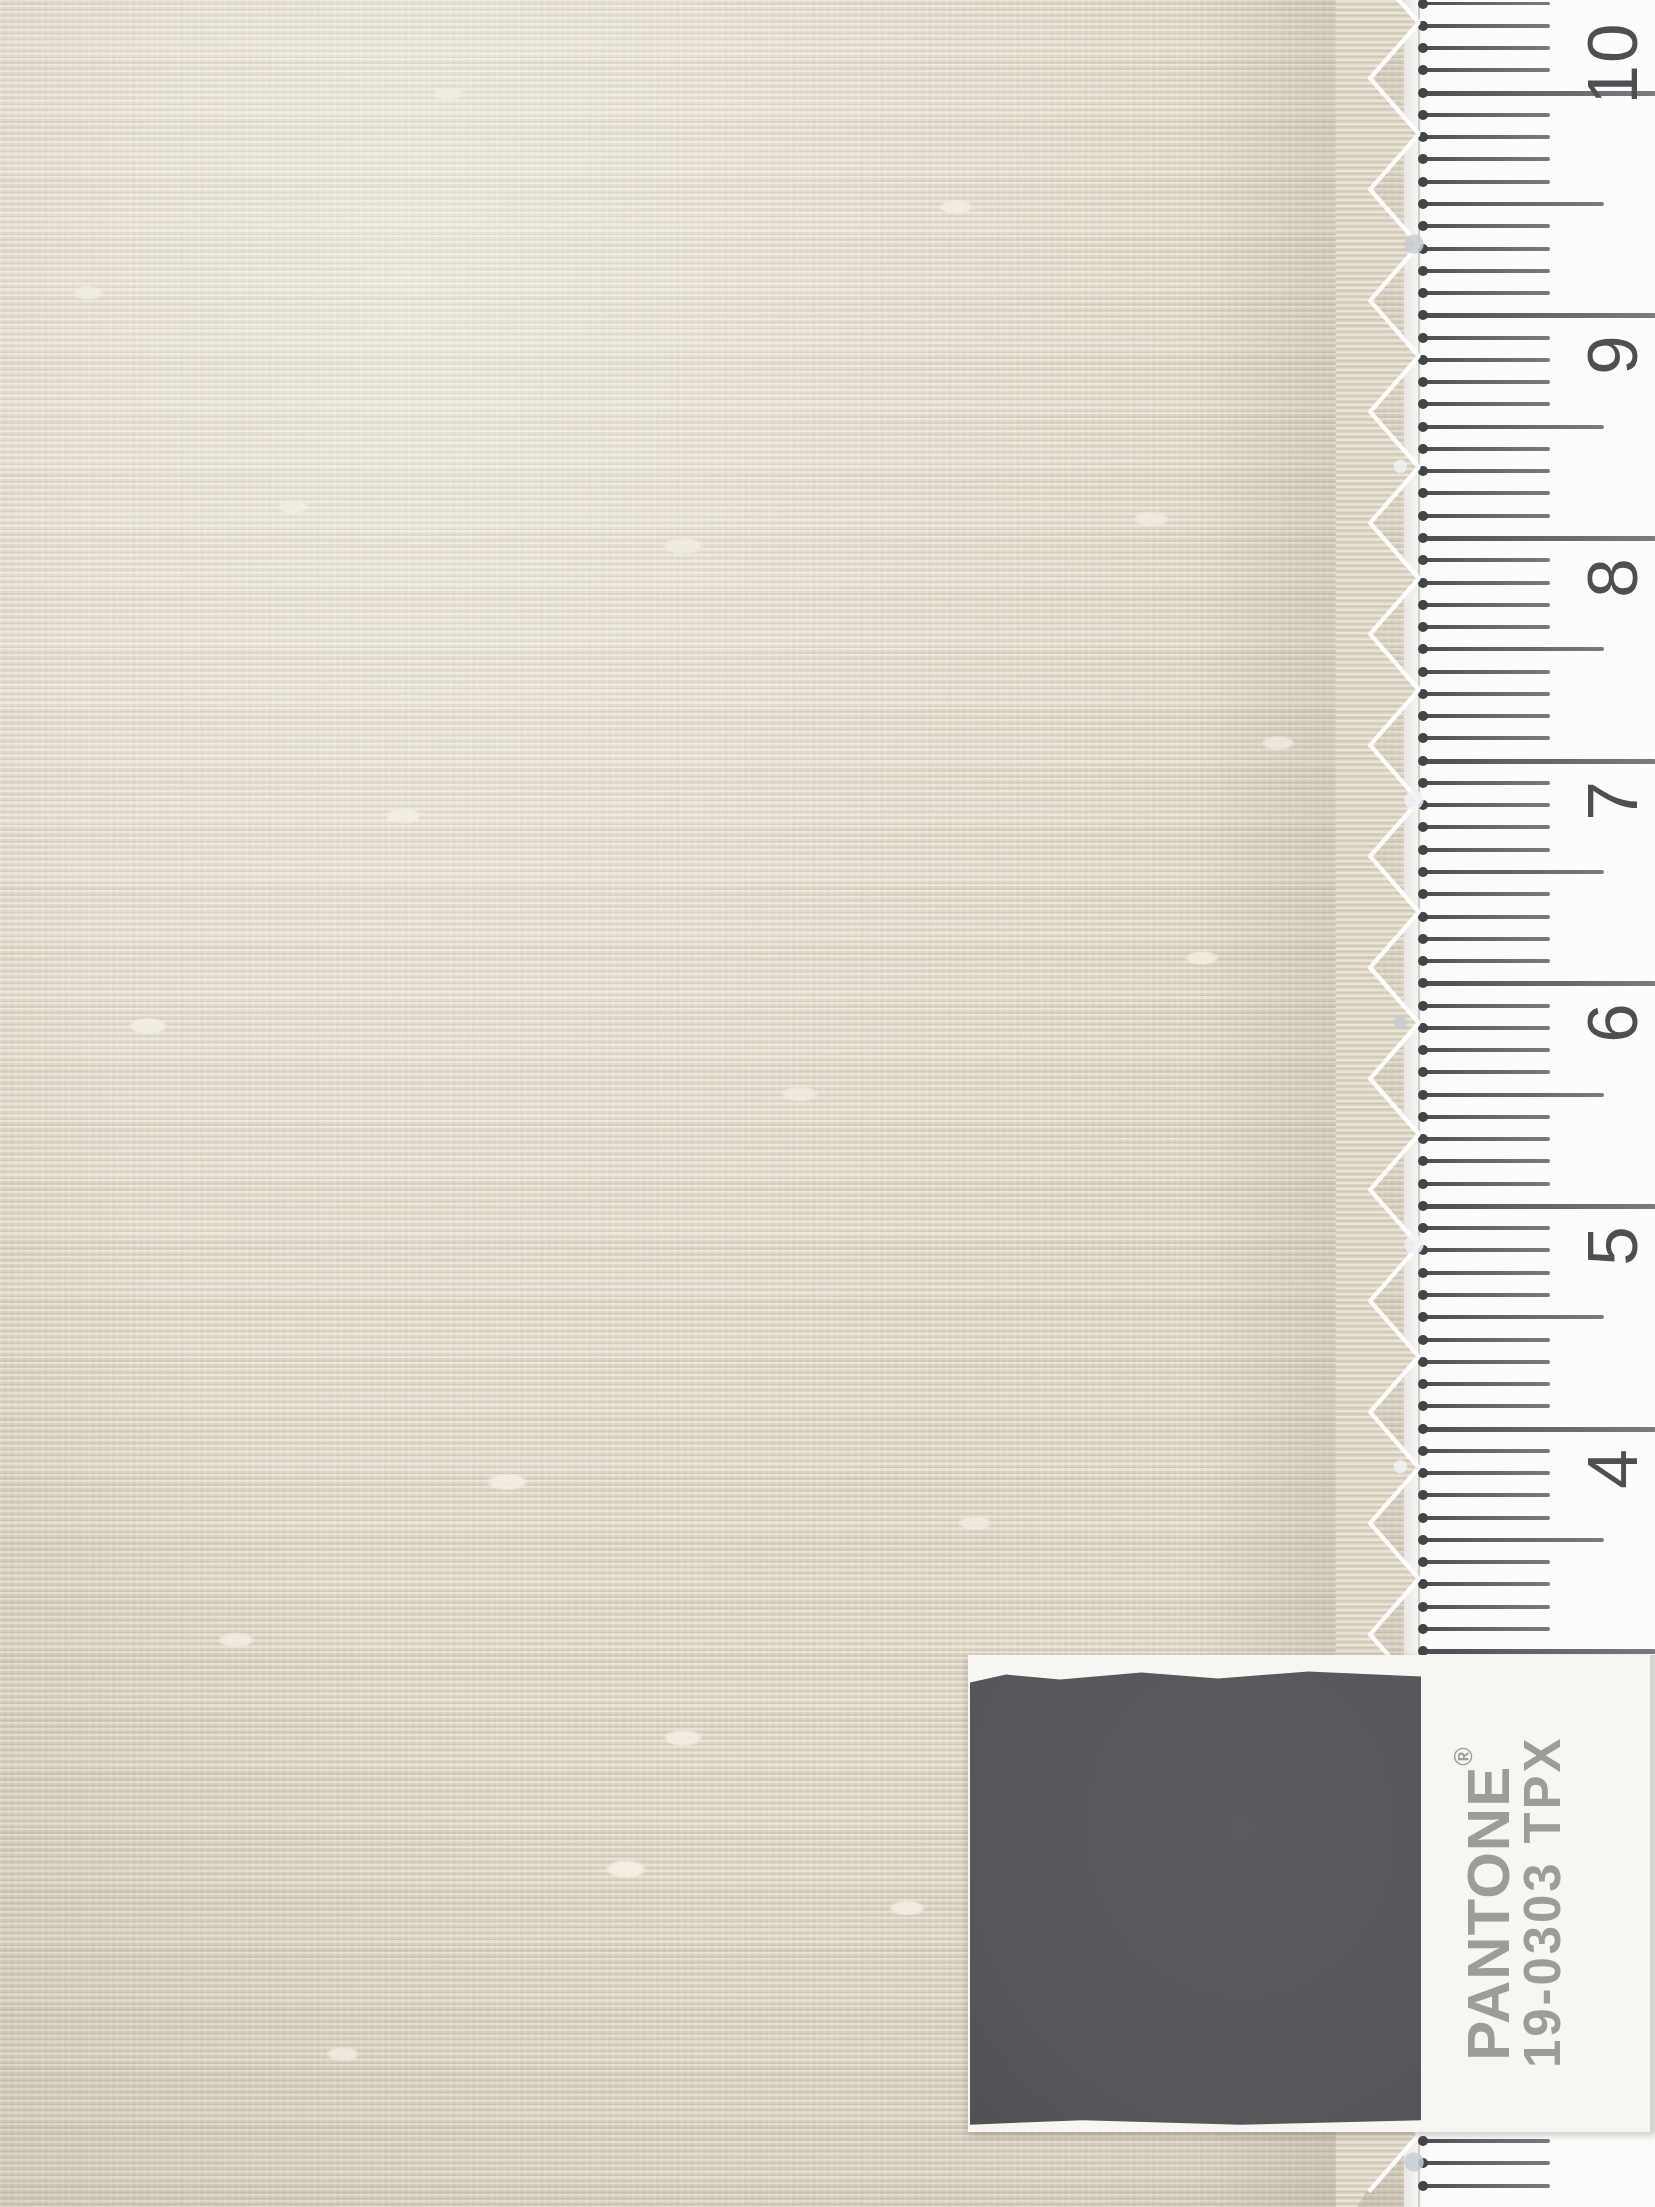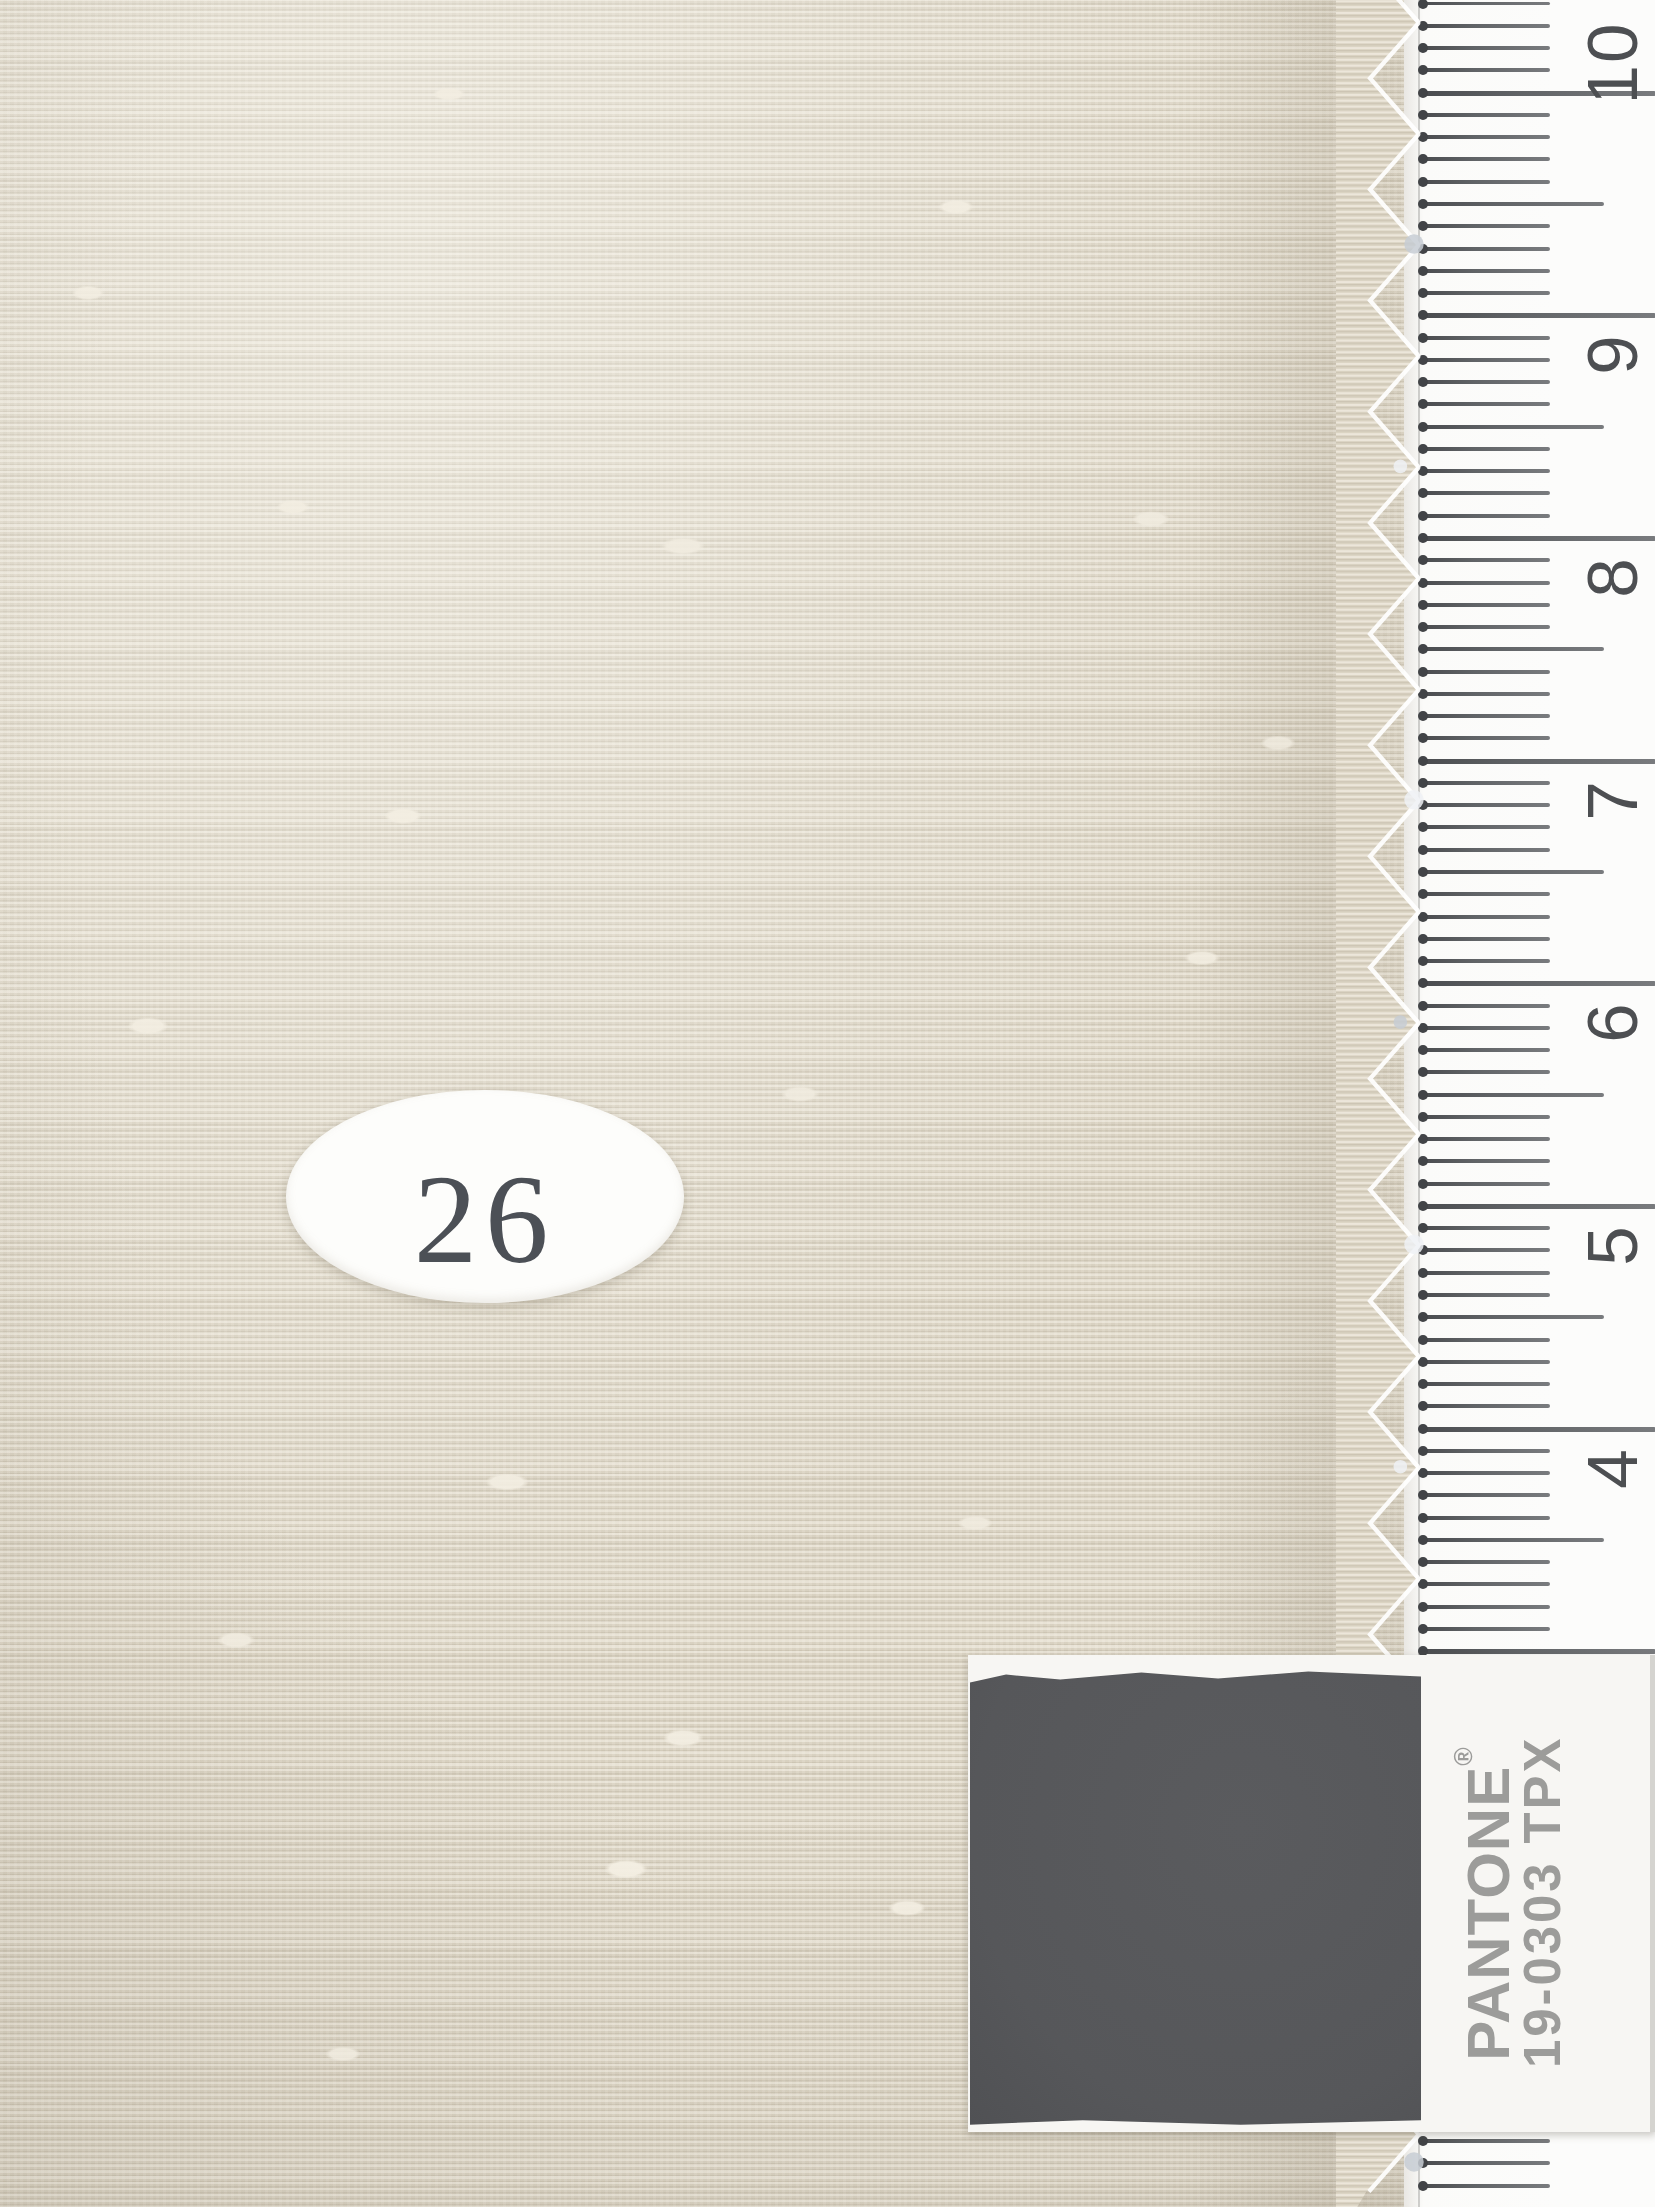--- a/index.html
+++ b/index.html
@@ -228,23 +228,20 @@
         <circle cx="80" cy="250" r="10" fill="#c7cdd3" opacity="0.85"></circle>
         <circle cx="66" cy="478" r="7" fill="#eef1f4" opacity="0.85"></circle>
         <circle cx="80" cy="820" r="10" fill="#eef1f4" opacity="0.85"></circle>
         <circle cx="66" cy="1048" r="7" fill="#c7cdd3" opacity="0.85"></circle>
         <circle cx="80" cy="1276" r="10" fill="#eef1f4" opacity="0.85"></circle>
         <circle cx="66" cy="1504" r="7" fill="#eef1f4" opacity="0.85"></circle>
         <circle cx="80" cy="2217" r="10" fill="#c7cdd3" opacity="0.85"></circle>
       </g>
   </svg>
 
-  <div class="sticker">
-    <span class="sticker-number">26</span>
-  </div>
 
   <div class="pantone-card">
     <div class="pantone-swatch"></div>
     <div class="rot-text pantone-brand-line">
       <span>PANTONE</span><sup>®</sup>
     </div>
     <div class="rot-text pantone-code-line">19-0303 TPX</div>
   </div>
 
 </div>

